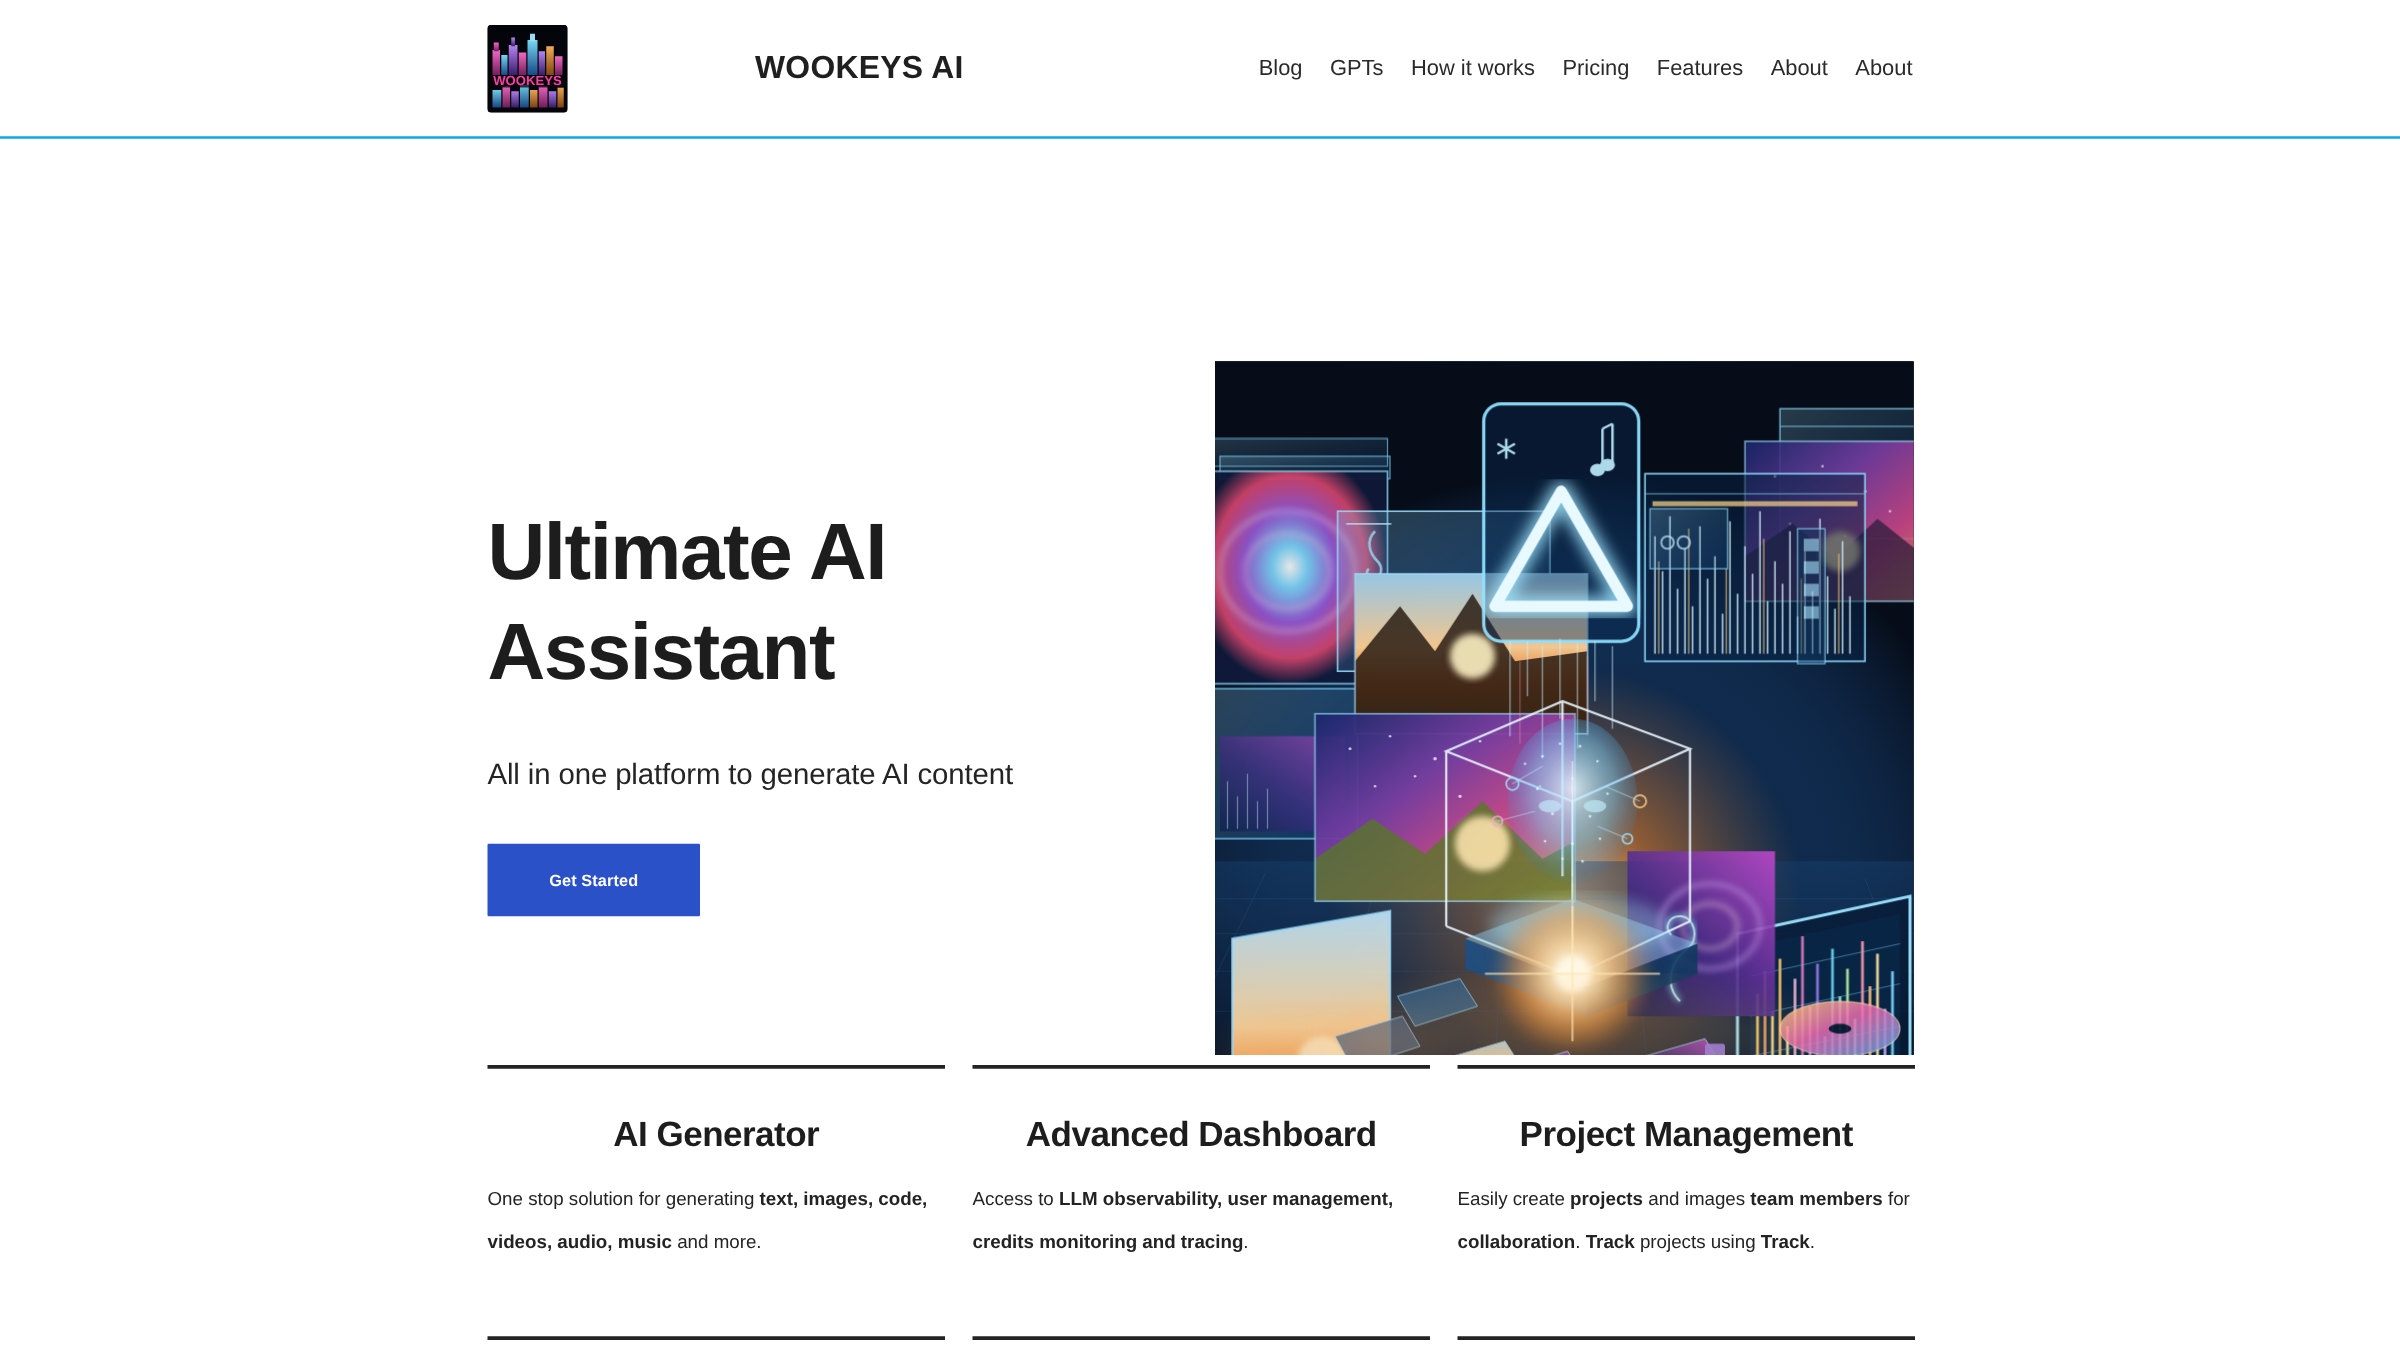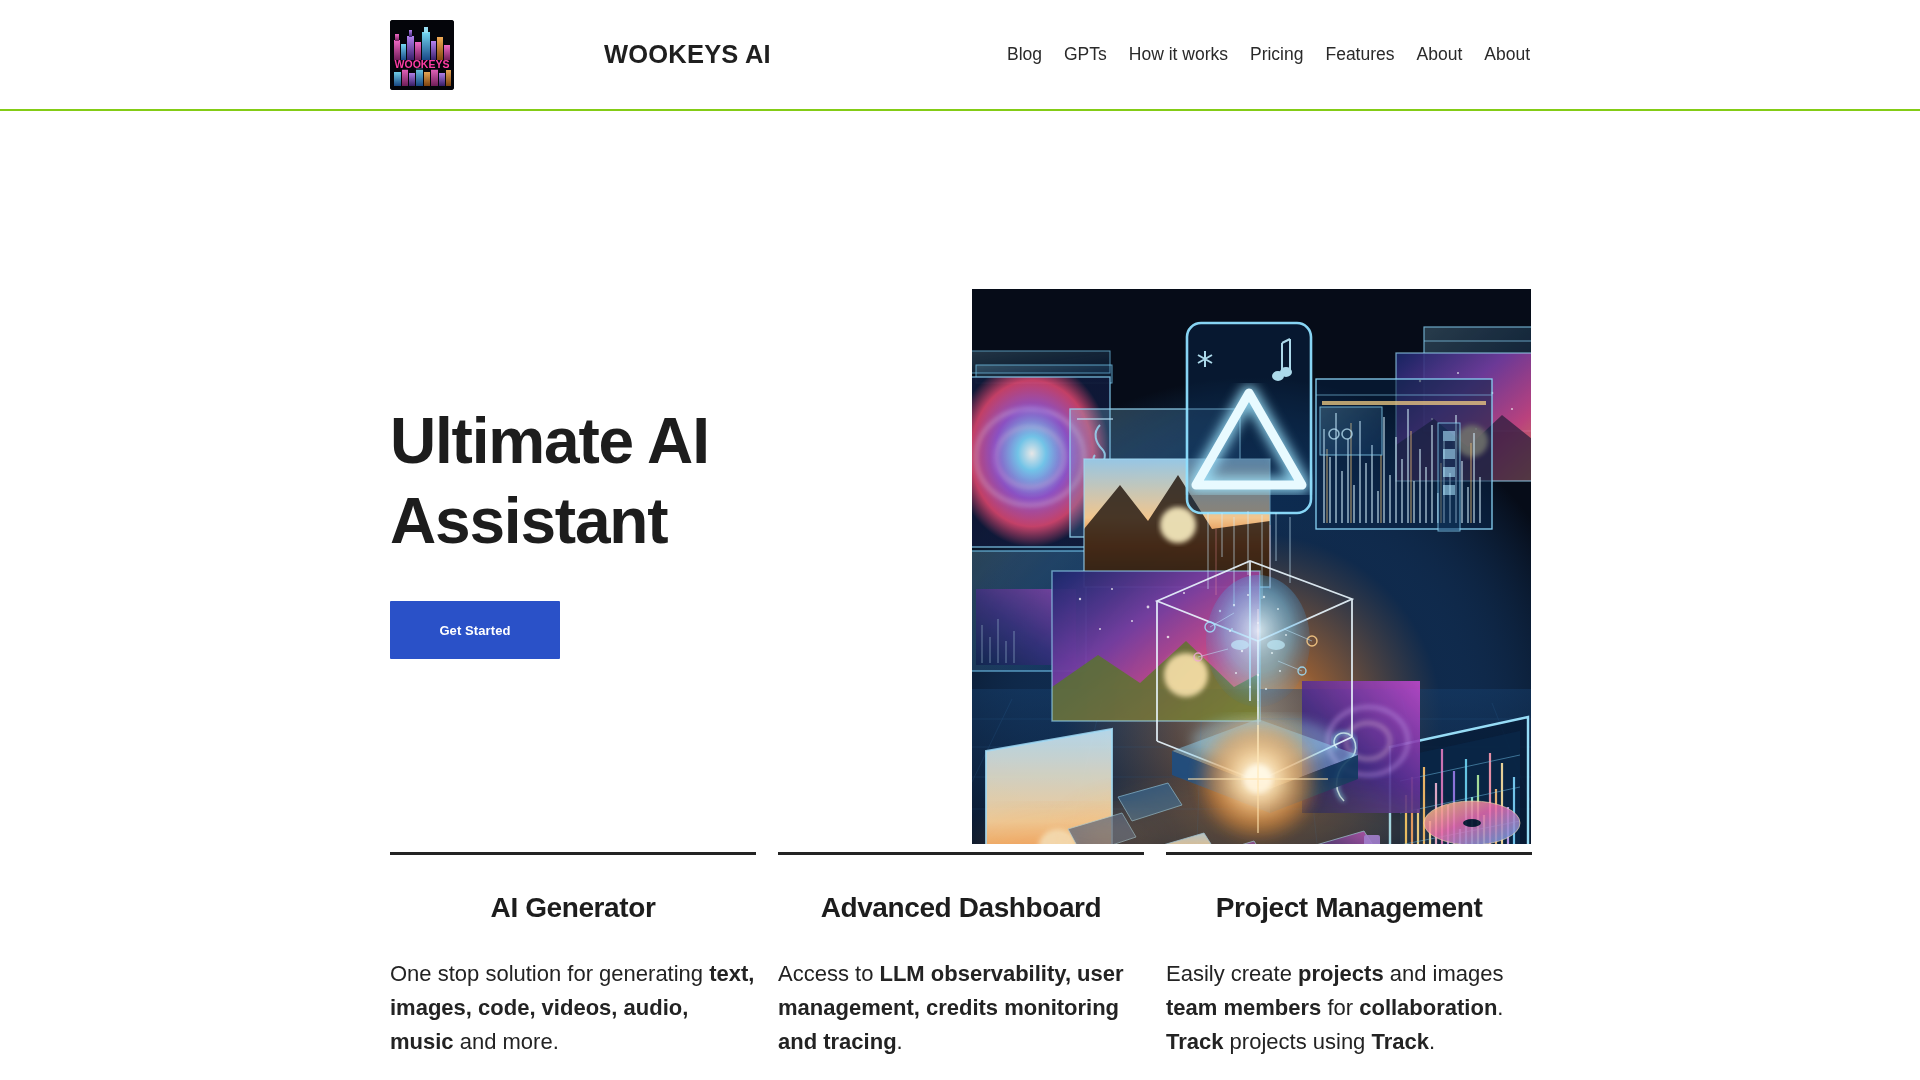--- a/index.html
+++ b/index.html
@@ -12,21 +12,21 @@
     font-family: "Liberation Sans", sans-serif;
     color: #1a1a1a;
   }
 
   
   .site-header {
     position: relative;
     width: 1920px;
     height: 111px;
     background: #ffffff;
-    border-bottom: 2px solid #84cc16;
+    border-bottom: 2px solid #0ea5e9;
     display: flex;
     align-items: center;
   }
 
   .brand-logo {
     position: absolute;
     left: 390px;
     top: 20px;
     width: 64px;
     height: 70px;
@@ -150,22 +150,22 @@
   }
   .feature-title {
     font-size: 28px;
     line-height: 34px;
     font-weight: 600;
     letter-spacing: -0.4px;
     color: #1d1d1d;
     text-align: center;
   }
   .feature-body {
-    margin-top: 32px;
-    font-size: 22px;
+    margin-top: 18px;
+    font-size: 15px;
     line-height: 34px;
     color: #232323;
   }
   .feature-body b { font-weight: 700; }
 </style>
 </head>
 <body>
 
 <header class="site-header">
 
@@ -231,20 +231,21 @@
     <a class="nav-link">Features</a>
     <a class="nav-link">About</a>
     <a class="nav-link">About</a>
   </nav>
 </header>
 
 <section class="hero">
 
   <div class="hero-copy">
     <h1 class="hero-title">Ultimate AI Assistant</h1>
+    <p class="hero-subtitle">All in one platform to generate AI content</p>
     <button class="cta-button">Get Started</button>
   </div>
 
   <div class="hero-art" aria-label="Futuristic AI workspace with floating holographic screens, neon triangle logo, particle head and colorful data charts">
     <svg viewBox="0 0 559 555" xmlns="http://www.w3.org/2000/svg" aria-hidden="true">
       <defs>
         <radialGradient id="bgGlow" cx="50%" cy="78%" r="62%">
           <stop offset="0%" stop-color="#ffd9a0" stop-opacity="0.95"></stop>
           <stop offset="22%" stop-color="#ff9d4d" stop-opacity="0.55"></stop>
           <stop offset="55%" stop-color="#1b4f8c" stop-opacity="0.45"></stop>

